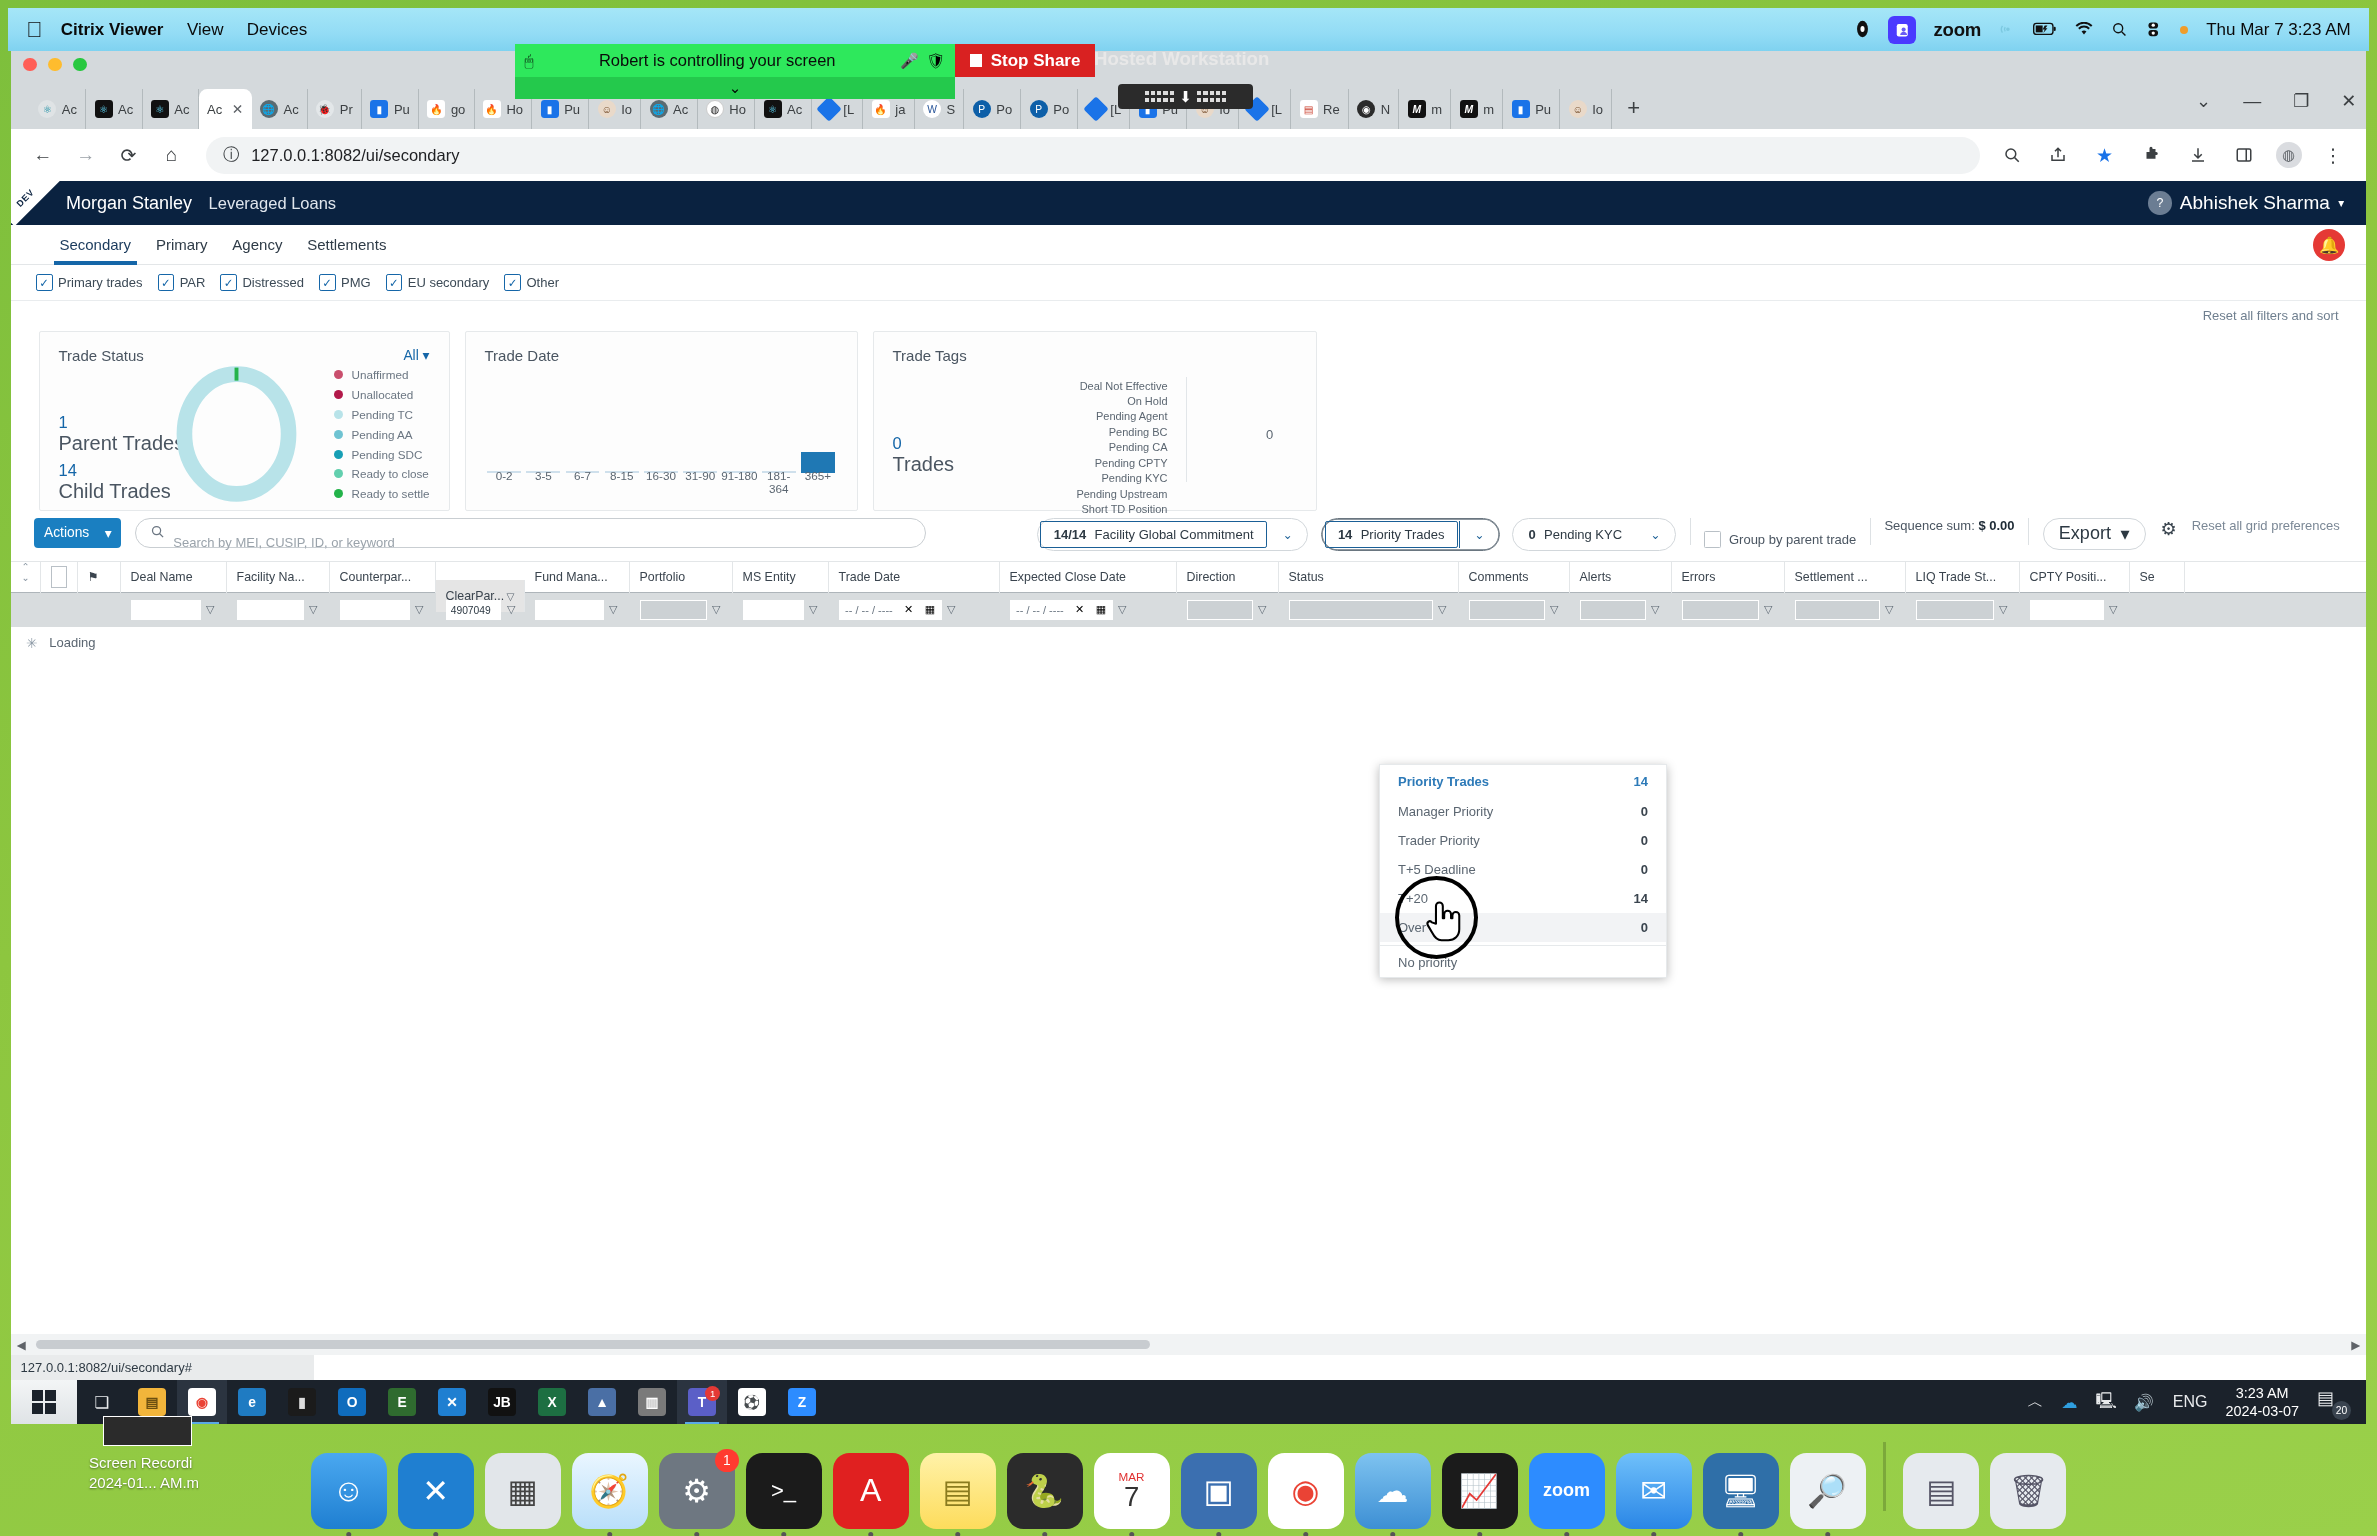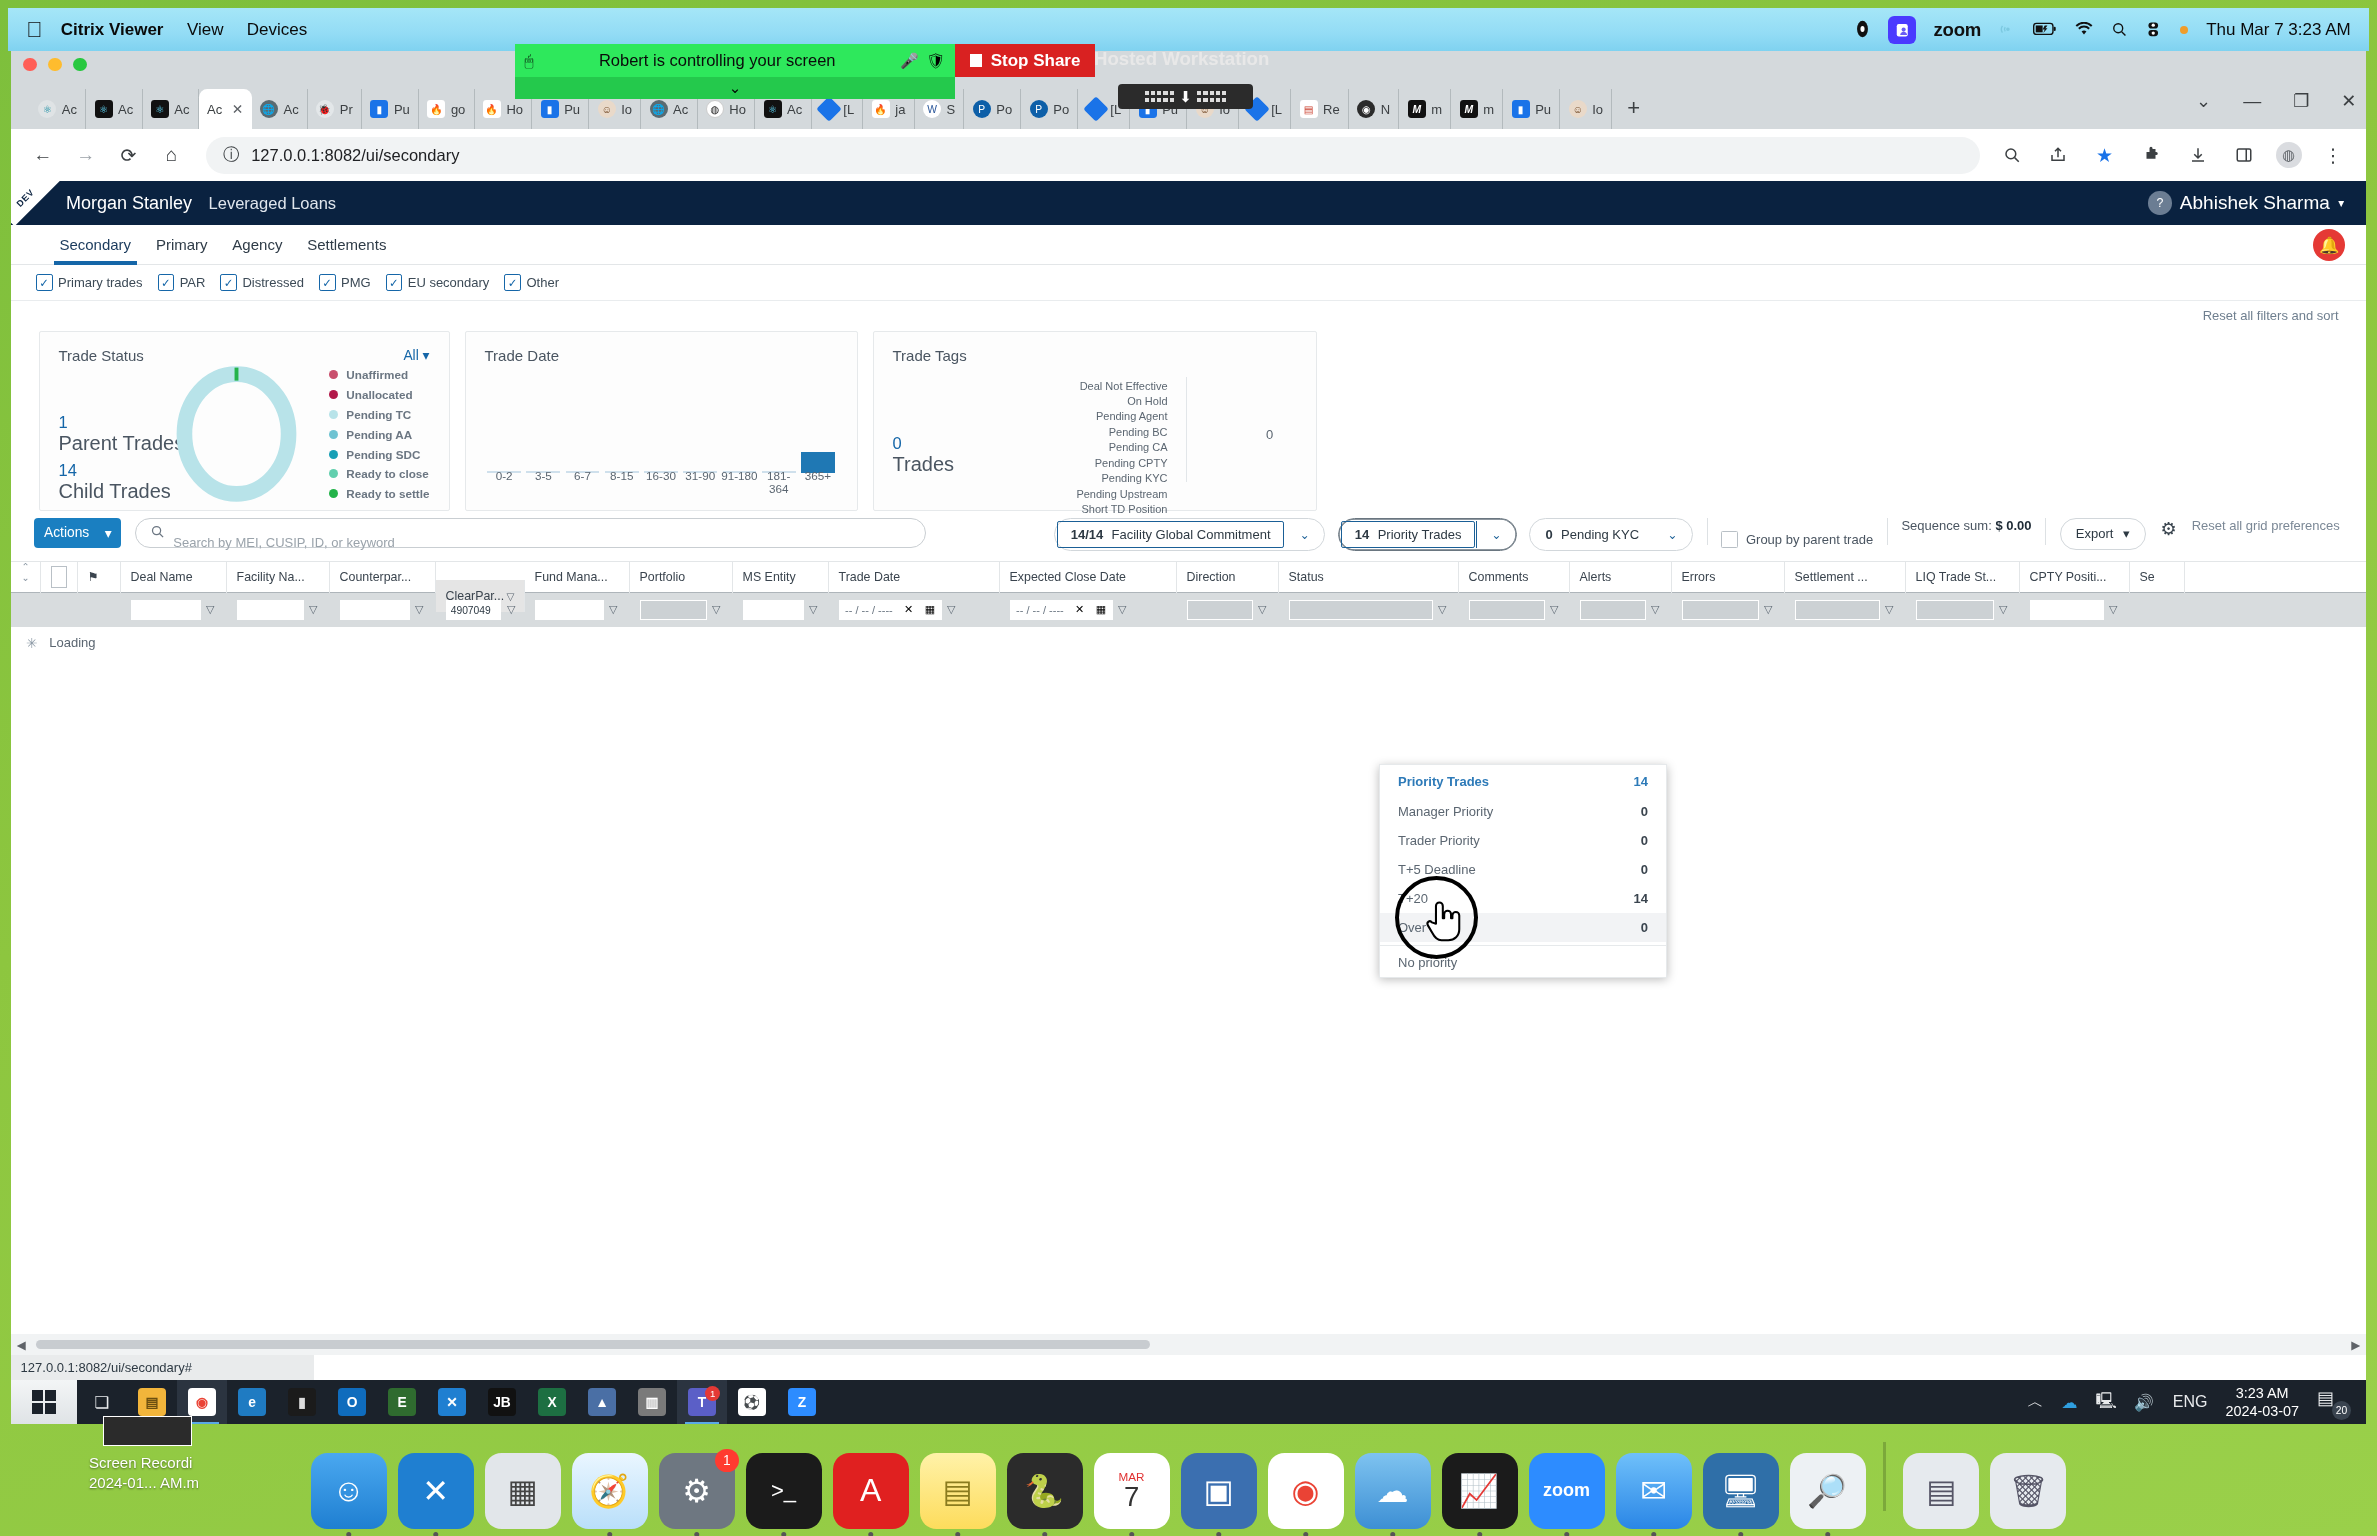--- a/index.html
+++ b/index.html
@@ -195,21 +195,21 @@
   #card-date   { width: 393px; height: 180px; }
   #card-tags   { width: 444px; height: 180px; }
 
   .big-num { font-size: 16.5px; color:#1566a8; }
   .big-lbl { font-size: 20px; color:#4a5561; }
 
   #donut-wrap { position:absolute; left: 131px; top: 33px; width: 131px; height: 138px; }
   .legend { position:absolute; right: 19px; top: 36px; display:flex; flex-direction:column; gap: 6.9px; }
   .legend .row { display:flex; align-items:center; gap: 8.3px; }
   .legend .dot { width: 9px; height: 9px; border-radius:50%; display:block; }
-  .legend .nm { font-size: 11.7px; color:#6b7682; white-space:nowrap;font-weight:bold;}
+  .legend .nm { font-size: 11.7px; color:#6b7682; white-space:nowrap;}
   #status-all { position:absolute; right: 19px; top: 15px; font-size: 13.8px; color:#1566a8;margin-left:40px; }
 
   #bars { position:absolute; left: 19px; right: 19px; bottom: 37px; height: 117px;
           display:flex; align-items:flex-end; }
   .bar-col { flex:1; display:flex; flex-direction:column; align-items:center; justify-content:flex-end; height: 100%; }
   .bar { width: 86%; background: #1f78b4; }
   .bar.zero { height: 2.1px; background: #cfe0ec; }
   #bar-labels { position:absolute; left: 19px; right: 19px; bottom: 15px; display:flex; }
   #bar-labels div { flex:1; text-align:center; font-size: 11.7px; color:#5b6671; }
 
@@ -251,21 +251,21 @@
   .pill.plain .main { border:none; }
   .pill.active { border:0.7px solid #6a7680; box-shadow: 0 0 0 0.7px #6a7680 inset;}
   .pill .divider { width:0.7px; height: 27.5px; background:#1a5f96;}
   .tool-sep { width:0.7px; height: 27.5px; background:#dde1e4; margin: 0 13.8px; }
   .tool-chk { display:flex; align-items:center; gap: 8.3px; }
   .tool-chk .box { width:16.5px; height:16.5px; border:0.7px solid #b9c0c6; background:#fff; border-radius:1.4px;}
   .tool-txt { font-size: 13px; color:#4a5561; white-space: nowrap;}
   .tool-txt b { color:#1d2a35; }
   #export-btn {
     height: 32px; border:0.7px solid #d2d7db; border-radius: 16.5px; padding: 0 15px;
-    display:flex; align-items:center; gap: 9.6px; font-size: 13px; color:#2d3943;
+    display:flex; align-items:center; gap: 9.6px; font-size: 18px; color:#2d3943;
   }
   #gear { font-size: 18px; color:#37424c; margin: 0 15px; }
   #reset-grid { font-size: 13px; color:#7b8896; white-space:nowrap; padding-right: 2.8px;}
 
   
   #grid { background:#fff; position: relative; }
   #grid-head {
     height: 32px; background:#fff; display:flex; align-items:center;
     border-top: 0.7px solid #e3e6e8; border-bottom: 1.4px solid #aeb5ba;
   }

